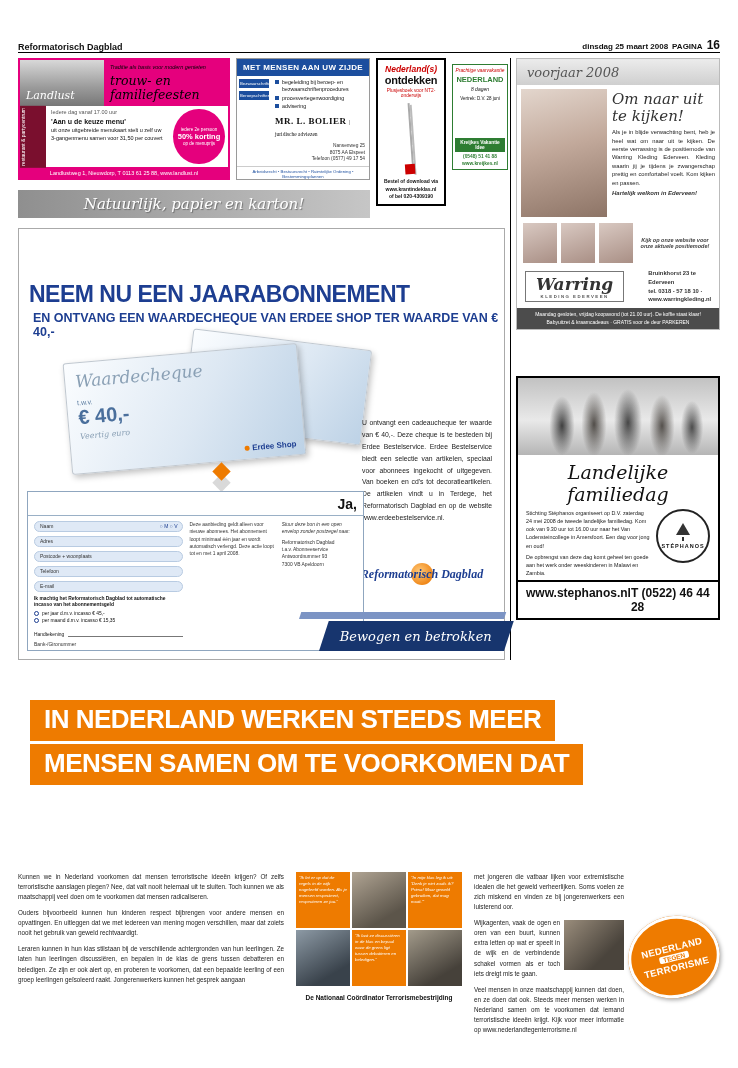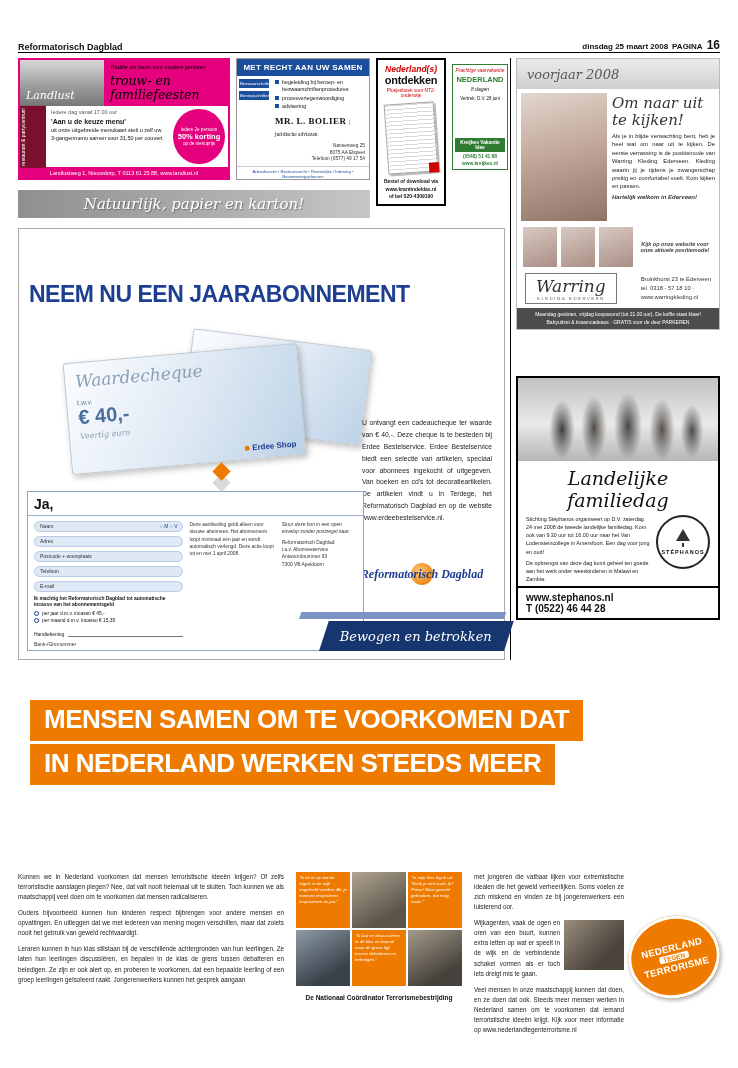--- a/index.html
+++ b/index.html
@@ -41,21 +41,21 @@
   .bo-tag { background:#1c4e9e; color:#fff; font-size:4.3px; text-align:center; padding:2px 1px; }
   .bo-main { flex:1; padding:3px 4px; font-size:5.3px; line-height:1.4; }
   .bo-bullet { display:flex; gap:3px; margin-bottom:1px; }
   .bo-bullet .sq { width:4px; height:4px; background:#1c4e9e; flex:none; margin-top:1px; }
   .bo-name { font-family:"Liberation Serif", serif; font-size:9px; font-weight:bold; letter-spacing:.5px; margin-top:4px; }
   .bo-name small { font-size:5.5px; font-weight:normal; letter-spacing:0; }
   .bo-addr { font-size:4.8px; color:#333; text-align:right; margin-top:3px; line-height:1.4; }
   .bo-foot { font-size:4.3px; color:#1c4e9e; text-align:center; border-top:1px solid #ccc; padding:2px 0; }
 
   
-  .nt { position:absolute; left:376px; top:58px; width:70px; height:148px; border:2px solid #000; padding:4px; text-align:center; display:flex; flex-direction:column; }
+  .nt { position:absolute; left:376px; top:58px; width:70px; height:148px; border:2px solid #000; padding:4px; text-align:center; display:flex; flex-direction:column;align-items:center; }
   .nt-t1 { color:#c00; font-weight:bold; font-style:italic; font-size:8.5px; }
   .nt-t2 { font-weight:bold; font-size:11px; letter-spacing:-.3px; }
   .nt-sub { color:#c00; font-size:4.8px; margin-top:2px; }
   .nt-book { flex:1; margin:5px 4px; background:
       repeating-linear-gradient(0deg,#fff 0 3px,#d9d9d9 3px 4px);
       border:1px solid #aaa; transform:rotate(-4deg); box-shadow:2px 2px 0 #bbb; position:relative; }
   .nt-book::after { content:""; position:absolute; right:-2px; bottom:-2px; width:10px; height:10px; background:#c00; }
   .nt-order { font-size:5px; font-weight:bold; line-height:1.45; }
 
   
@@ -76,21 +76,21 @@
   .wa-season { height:32px; background:linear-gradient(#ececec,#cfcfcf); display:flex; align-items:center; padding-left:10px; font-size:13px; color:#555; }
   .wa-main { display:flex; padding:4px; gap:5px;justify-content:center; }
   .wa-photo { width:86px; height:128px; background:linear-gradient(165deg,#e3d6cd 0%,#c2a99b 45%,#8d7466 100%); flex:none; }
   .wa-right { flex:1; }
   .wa-headline { font-size:15px; color:#333; line-height:1.1; margin:2px 0 4px; }
   .wa-body { font-size:5.8px; line-height:1.45; text-align:justify; color:#222; }
   .wa-welcome { font-size:6px; font-weight:bold; font-style:italic; margin-top:3px; color:#333; }
   .wa-strip { display:flex; gap:4px; padding:2px 6px; align-items:center; }
   .wa-thumb { width:34px; height:40px; background:linear-gradient(160deg,#d9c9c2,#a98f85); }
   .wa-note { font-size:5.5px; font-style:italic; font-weight:bold; color:#444; flex:1; text-align:center; }
-  .wa-brandrow { display:flex; align-items:center; gap:24px; padding:4px 8px; }
+  .wa-brandrow { display:flex; align-items:center; gap:24px; padding:4px 8px;font-weight:bold; }
   .wa-brandbox { border:1px solid #777; padding:2px 10px; text-align:center; }
   .wa-brandbox .b { font-size:17px; color:#333; }
   .wa-brandbox .s { font-size:4.3px; letter-spacing:1.5px; color:#555; }
   .wa-addr { font-size:5.8px; line-height:1.5; color:#333; }
   .wa-foot { margin-top:auto; background:#4c4c4c; color:#fff; font-size:5px; text-align:center; padding:3px 4px; line-height:1.5; }
 
   
   .ab { position:absolute; left:18px; top:228px; width:487px; height:432px; border:1px solid #aaa; background:#fff; }
   .ab-h1 { position:absolute; left:10px; top:52px; color:#1d3e91; font-weight:bold; font-size:23px; letter-spacing:-.5px; }
   .ab-h2 { position:absolute; left:14px; top:82px; color:#1d3e91; font-weight:bold; font-size:12.5px; }
@@ -105,21 +105,21 @@
   .cheque .val { font-size:20px; font-weight:bold; color:#4a6f9c; }
   .cheque .words { font-size:8px; color:#8aa0b5; margin-top:3px; }
   .cheque .brand { position:absolute; right:8px; bottom:6px; font-size:8px; color:#1d3e91; font-weight:bold; }
   .cheque .brand::before { content:""; display:inline-block; width:5px; height:5px; background:#ee7b00; border-radius:50%; margin-right:3px; }
   .ab-diamond { position:absolute; left:196px; top:236px; width:13px; height:13px; background:#ee7b00; transform:rotate(45deg); box-shadow:8px 8px 0 #d9d9d9; }
   .ab-info { position:absolute; right:12px; top:188px; width:130px; font-size:6.8px; line-height:1.75; text-align:justify; color:#222; }
   .ab-logo { position:absolute; right:12px; top:338px; width:140px; text-align:center; }
   .ab-logo .sun { position:absolute; left:50%; top:-4px; transform:translateX(-50%); width:22px; height:22px; border-radius:50%; background:radial-gradient(circle at 38% 38%, #ffc36b, #ee7b00 70%); opacity:.9; }
   .ab-logo .words { position:relative; font-family:"Liberation Serif", serif; font-weight:bold; font-style:italic; color:#1d3e91; font-size:12px; }
   .ab-form { position:absolute; left:8px; top:262px; width:337px; height:160px; border:1px solid #8fa6bf; background:#fff; }
-  .ab-form-head { display:flex; align-items:baseline; gap:5px; padding:4px 6px 3px; border-bottom:1px solid #9ab0c6; }
+  .ab-form-head { display:flex; align-items:baseline; gap:5px; padding:4px 6px 3px; border-bottom:1px solid #9ab0c6;justify-content:flex-end; }
   .ab-form-head .ja { font-size:14px; font-weight:bold; }
   .ab-form-head .intro { font-size:7.3px; font-weight:bold; line-height:1.25; }
   .ab-form-body { display:flex; gap:7px; padding:5px 6px; }
   .ab-colA { width:150px; }
   .field { height:11px; background:#dfe9f6; border:1px solid #b8cbe2; border-radius:6px; font-size:5px; line-height:9px; padding-left:5px; color:#333; margin-bottom:4px; display:flex; justify-content:space-between; }
   .field .mv { padding-right:4px; color:#1d3e91; }
   .machtiging { font-size:4.9px; font-weight:bold; margin:3px 0 2px; line-height:1.3; }
   .opt { display:flex; align-items:center; gap:3px; font-size:4.9px; margin-bottom:2px; }
   .radio { width:5px; height:5px; border:1px solid #1d3e91; border-radius:50%; flex:none; }
   .handtekening { display:flex; align-items:flex-end; gap:4px; font-size:4.9px; margin-top:4px; }
@@ -142,21 +142,21 @@
       radial-gradient(ellipse 16px 38px at 87% 64%, rgba(40,40,40,.8), transparent 70%),
       linear-gradient(#c2c2c2 0%, #e9e9e9 55%, #b5b5b5 100%); }
   .st-title { font-size:19px; text-align:center; color:#111; margin:6px 0 4px; }
   .st-mid { display:flex; padding:0 8px; gap:6px; flex:1; }
   .st-text { flex:1; font-size:5.4px; line-height:1.5; color:#222; }
   .st-text p { margin-bottom:3px; }
   .st-logo { width:54px; height:54px; border:2px solid #222; border-radius:50%; flex:none; display:flex; flex-direction:column; align-items:center; justify-content:center; gap:2px; }
   .st-tree-top { width:0; height:0; border-left:7px solid transparent; border-right:7px solid transparent; border-bottom:12px solid #333; }
   .st-tree-stem { width:2px; height:4px; background:#333; }
   .st-logo .nm { font-size:5.5px; letter-spacing:1px; font-weight:bold; }
-  .st-foot { border-top:2px solid #000; display:flex; justify-content:space-between; padding:4px 8px; font-weight:bold; font-size:10px;flex-direction:column; }
+  .st-foot { border-top:2px solid #000; display:flex; justify-content:space-between; padding:4px 8px; font-weight:bold; font-size:12px; }
 
   
   .te-lines { position:absolute; left:30px; top:700px; }
   .te-line { display:table; background:#ee7b00; color:#fff; font-weight:bold; font-size:26px; letter-spacing:-.5px; padding:4px 14px 6px; margin-bottom:3px; white-space:nowrap; }
   .te-col { position:absolute; font-size:6.3px; line-height:1.6; text-align:justify; color:#222; }
   .te-col p { margin-bottom:6px; }
   .te-col1 { left:18px; top:872px; width:266px; }
   .te-col2 { left:474px; top:872px; width:150px; }
   .te-photo-right { float:right; width:60px; height:50px; margin:2px 0 3px 4px; background:linear-gradient(135deg,#9a8d7c,#4a443c 70%); }
   .te-tiles { position:absolute; left:296px; top:872px; width:166px; display:grid; grid-template-columns:repeat(3,1fr); gap:2px; }
@@ -206,21 +206,21 @@
       <div class="ll-badge">
         <span>iedere 2e persoon</span>
         <span class="main">50% korting</span>
         <span>op de menuprijs</span>
       </div>
     </div>
     <div class="ll-foot">Landlustweg 1, Nieuwdorp, T 0113 61 25 88, www.landlust.nl</div>
   </div>
 
   <div class="bo">
-    <div class="bo-head">MET RECHT AAN UW SAMEN</div>
+    <div class="bo-head">MET MENSEN AAN UW ZIJDE</div>
     <div class="bo-body">
       <div class="bo-tags">
         <div class="bo-tag">Bezwaarschriften</div>
         <div class="bo-tag">Beroepschriften</div>
       </div>
       <div class="bo-main">
         <div class="bo-bullet">
             <span class="sq"></span>
             <span>begeleiding bij beroep- en bezwaarschriftenprocedures</span>
           </div>
@@ -296,20 +296,21 @@
       </div>
     </div>
     <div class="wa-foot">
       <div>Maandag gesloten, vrijdag koopavond (tot 21.00 uur). De koffie staat klaar!</div>
       <div>Babyuitzet &amp; kraamcadeaus · GRATIS voor de deur PARKEREN</div>
     </div>
   </div>
 
   <div class="ab">
     <div class="ab-h1">NEEM NU EEN JAARABONNEMENT</div>
+    <div class="ab-h2">EN ONTVANG EEN WAARDECHEQUE VAN ERDEE SHOP TER WAARDE VAN € 40,-</div>
 
     <div class="ab-cheques">
       <div class="cheque back"></div>
       <div class="cheque front">
         <div class="ttl script">Waardecheque</div>
         <div class="twv">t.w.v.</div>
         <div class="val">€ 40,-</div>
         <div class="words script">Veertig euro</div>
         <div class="brand">Erdee Shop</div>
       </div>
@@ -391,22 +392,22 @@
         <div class="nm">STÉPHANOS</div>
       </div>
     </div>
     <div class="st-foot">
       <span>www.stephanos.nl</span>
       <span>T (0522) 46 44 28</span>
     </div>
   </div>
 
   <div class="te-lines">
+    <div class="te-line">IN NEDERLAND WERKEN STEEDS MEER</div>
     <div class="te-line">MENSEN SAMEN OM TE VOORKOMEN DAT</div>
-    <div class="te-line">IN NEDERLAND WERKEN STEEDS MEER</div>
   </div>
 
   <div class="te-col te-col1">
     <p>Kunnen we in Nederland voorkomen dat mensen terroristische ideeën krijgen? Of zelfs terroristische aanslagen plegen? Nee, dat valt nooit helemaal uit te sluiten. Toch kunnen we als maatschappij veel doen om te voorkomen dat mensen radicaliseren.</p>
     <p>Ouders bijvoorbeeld kunnen hun kinderen respect bijbrengen voor andere mensen en opvattingen. En uitleggen dat we met iedereen van mening mogen verschillen, maar dat zoiets nooit het gebruik van geweld rechtvaardigt.</p>
     <p>Leraren kunnen in hun klas stilstaan bij de verschillende achtergronden van hun leerlingen. Ze laten hun leerlingen discussiëren, en bepalen in de klas de grens tussen debatteren en beledigen. Ze zijn er ook alert op, en proberen te voorkomen, dat een bepaalde leerling of een groep leerlingen geïsoleerd raakt. Jongerenwerkers kunnen het gesprek aangaan</p>
   </div>
 
   <div class="te-tiles">
     <div class="te-tile te-quote">"Ik let er op dat de regels in de wijk nageleefd worden. Als je mensen respecteert, respecteren ze jou."</div>

